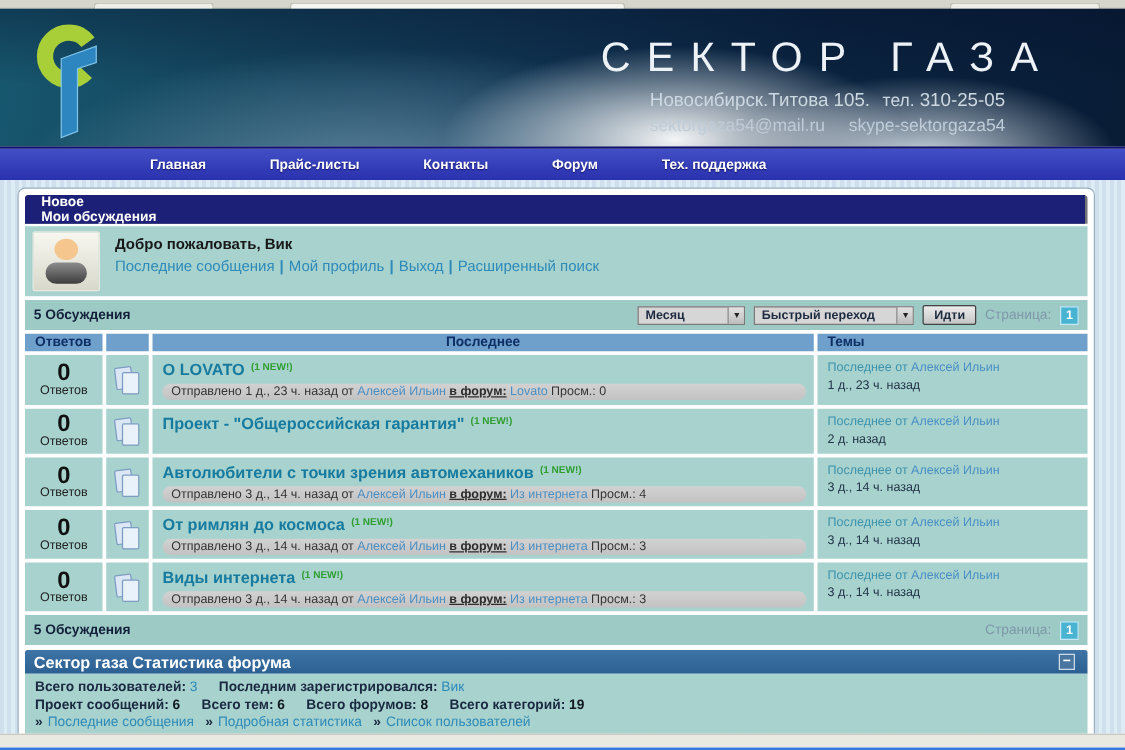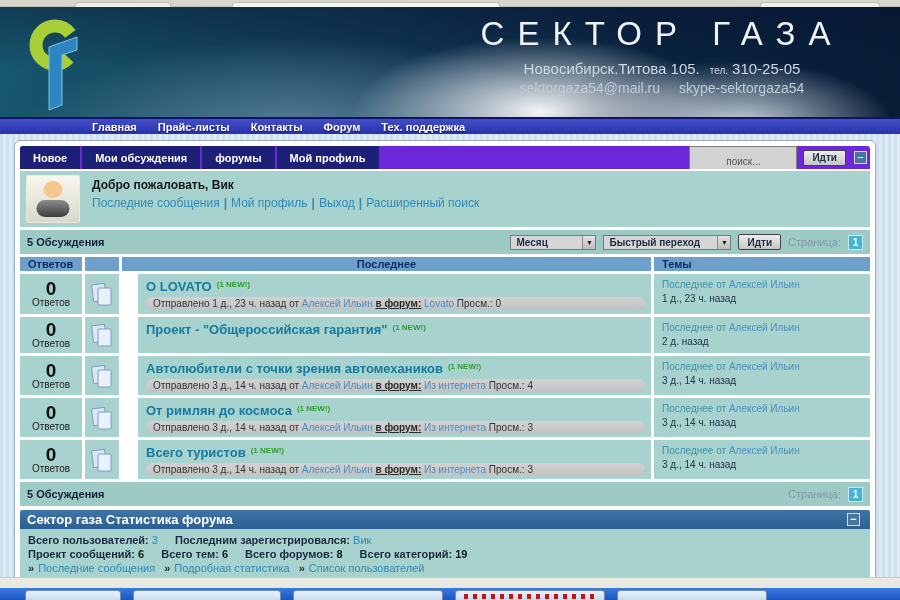--- a/index.html
+++ b/index.html
@@ -20,45 +20,45 @@
   .header {
     height:110px; position:relative; overflow:hidden;
     background:
       radial-gradient(ellipse 300px 120px at 60% 95%, rgba(255,255,255,.95), rgba(255,255,255,0) 62%),
       radial-gradient(ellipse 240px 100px at 82% 108%, rgba(238,246,252,.85), rgba(255,255,255,0) 65%),
       radial-gradient(ellipse 420px 160px at 34% 130%, rgba(170,205,230,.55), rgba(0,0,0,0) 70%),
       linear-gradient(180deg, rgba(6,16,44,.38), rgba(0,0,0,0) 55%),
       linear-gradient(100deg, #17586f 0%, #14455e 22%, #0f3350 48%, #0a2440 70%, #081c36 100%);
   }
   .logo { position:absolute; left:28px; top:10px; width:54px; height:96px; }
-  .h-right { position:absolute; right:20px; top:8px; width:436px; text-align:center; color:#eef3f8; }
+  .h-right { position:absolute; right:20px; top:20px; width:436px; text-align:center; color:#eef3f8; }
   .h-big { font-size:33px; font-weight:400; letter-spacing:13px; white-space:nowrap; color:#edf2f7; }
   .h-line2 { font-size:15px; color:#ccd8e2; margin-top:7px; white-space:nowrap; }
-  .h-line2 .tel-lab { font-size:10px; margin:0 4px 0 10px; }
+  .h-line2 .tel-lab { font-size:14px; margin:0 4px 0 10px; }
   .h-line3 { font-size:14px; color:#bfccd8; margin-top:3px; white-space:nowrap; }
   .h-line3 .skype { margin-left:19px; }
 
   
   .navbar {
-    height:17px; border-top:2px solid #10126e;
+    height:27px; border-top:2px solid #10126e;
     background:linear-gradient(180deg,#424fc6,#2a31ae);
-    display:flex; align-items:center; padding-left:92px; gap:21px;
+    display:flex; align-items:center; padding-left:120px; gap:51px;
   }
   .nav-item { color:#fff; font-size:11px; font-weight:bold; white-space:nowrap; text-shadow:0 1px 1px #101060; cursor:pointer; }
 
   
   .page {
     height:443px;
     background:repeating-linear-gradient(90deg,#cfe0ec 0 3px,#deecf5 3px 6px);
     padding:6px 24px 0 14px; overflow:hidden;
   }
   .container { background:#fff; border:1px solid #9ab0c0; border-radius:6px; padding:5px; }
 
   
-  .tabbar { height:23px; background:#6d28d9; display:flex; align-items:stretch; border-radius:3px 3px 0 0; overflow:hidden; }
+  .tabbar { height:23px; background:#737373; display:flex; align-items:stretch; border-radius:3px 3px 0 0; overflow:hidden;flex-direction:column; }
   .tab { background:#1c2077; color:#fff; font-weight:bold; font-size:11px; display:flex; align-items:center; padding:0 13px; margin-right:2px; cursor:pointer; white-space:nowrap; }
   .tab-spacer { flex:1; }
   .search-input { width:108px; height:31px; background:#d2d2d2; border:1px solid #7e7e7e; font-size:10px; text-align:center; color:#444; margin:auto 6px auto 0; font-family:"Liberation Sans",sans-serif; }
   .search-input::placeholder { color:#555; text-align:center; }
   .btn { height:16px; background:linear-gradient(#ececec,#c6c6c6); border:1px solid #444; border-radius:2px; font-size:10px; font-weight:bold; color:#1c2a40; padding:0 8px; margin:auto 8px auto 0; cursor:pointer; font-family:"Liberation Sans",sans-serif; }
   .collapse-btn { width:13px; height:13px; background:#49759f; border:1px solid #cbdbe8; color:#fff; font-size:11px; line-height:10px; text-align:center; margin:auto 3px auto 0; cursor:pointer; }
 
   
   .welcome { background:#a7d2ce; margin-top:2px; padding:4px 6px; display:flex; gap:12px; height:56px; }
   .avatar-box { width:54px; height:48px; background:linear-gradient(#f7f7f0,#d8d8cb); border:1px solid #e9e9e1; border-radius:2px; position:relative; flex:0 0 auto; cursor:pointer; }
@@ -83,21 +83,21 @@
   .topics { margin-top:3px; }
   .t-grid { display:grid; grid-template-columns:62px 34px 1fr 216px; gap:3px; margin-bottom:3px; }
   .th { background:#6f9fcb; color:#0d2f66; font-weight:bold; font-size:11px; height:14px; display:flex; align-items:center; padding-left:8px; }
   .th.center { justify-content:center; padding-left:0; }
   .cell { background:#a7d2ce; min-height:36px; }
   .rows-host .t-grid:first-of-type .cell { min-height:40px; }
   .c-replies { display:flex; flex-direction:column; align-items:center; justify-content:center; }
   .r-num { font-size:19px; font-weight:bold; color:#101010; line-height:17px; }
   .r-lab { font-size:10px; color:#222; }
   .c-icon { display:flex; align-items:center; justify-content:center; }
-  .c-topic { padding:3px 6px 3px 8px; overflow:hidden;margin-left:16px; }
+  .c-topic { padding:3px 6px 3px 8px; overflow:hidden; }
   .t-title { font-size:13px; font-weight:bold; color:#177a9f; cursor:pointer; }
   .t-new { font-size:8px; font-weight:bold; color:#2f9e2f; vertical-align:4px; margin-left:5px; }
   .t-meta { margin-top:2px; background:linear-gradient(#d2d2d2,#c2c2c2); border-radius:7px; font-size:10px; color:#343434; padding:1px 7px; white-space:nowrap; overflow:hidden; }
   .m-link { color:#4a8fc4; cursor:pointer; }
   .m-bold { font-weight:bold; color:#2c2c2c;text-decoration:underline; }
   .c-last { padding:5px 8px; font-size:10px; line-height:12px; }
   .l-line1 { color:#3e93ad; }
   .l-author { color:#4a8fc4; cursor:pointer; }
   .l-time { color:#223448; margin-top:2px; }
 
@@ -328,21 +328,21 @@
               <div class="r-num">0</div>
               <div class="r-lab">Ответов</div>
             </div>
             <div class="cell c-icon">
               <svg width="24" height="26" viewBox="0 0 24 26">
                 <rect x="2.5" y="3" width="13" height="17" rx="1" fill="#dbe7f5" stroke="#7e9cc2" transform="rotate(-7 9 11)"></rect>
                 <rect x="8" y="7" width="13" height="17" rx="1" fill="#e9f1fb" stroke="#7e9cc2"></rect>
               </svg>
             </div>
             <div class="cell c-topic">
-              <span class="t-title">Всего туристов</span><span class="t-new">(1 NEW!)</span>
+              <span class="t-title">Виды интернета</span><span class="t-new">(1 NEW!)</span>
               <div class="t-meta">
                 <span>Отправлено 3 д., 14 ч. назад от</span>
                 <span class="m-link">Алексей Ильин</span>
                 <span class="m-bold">в форум:</span>
                 <span class="m-link">Из интернета</span>
                 <span>Просм.: 3</span>
               </div>
             </div>
             <div class="cell c-last">
               <div class="l-line1">

